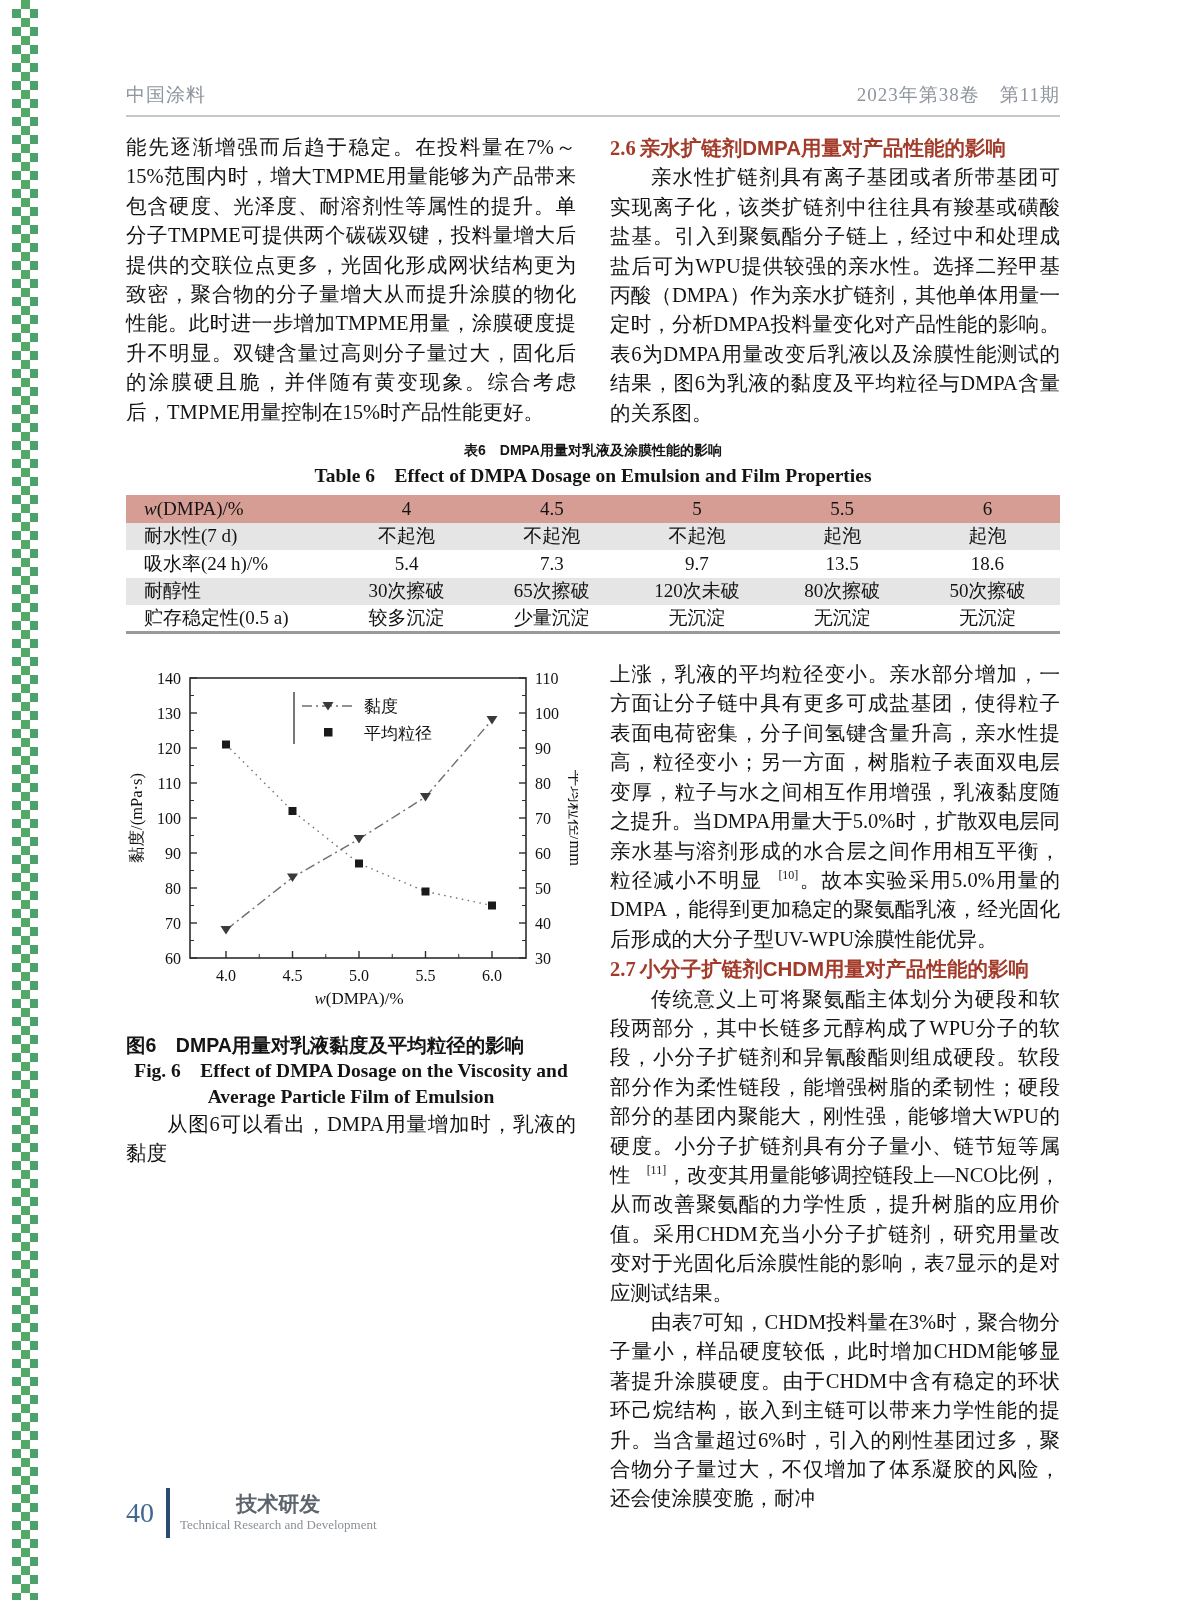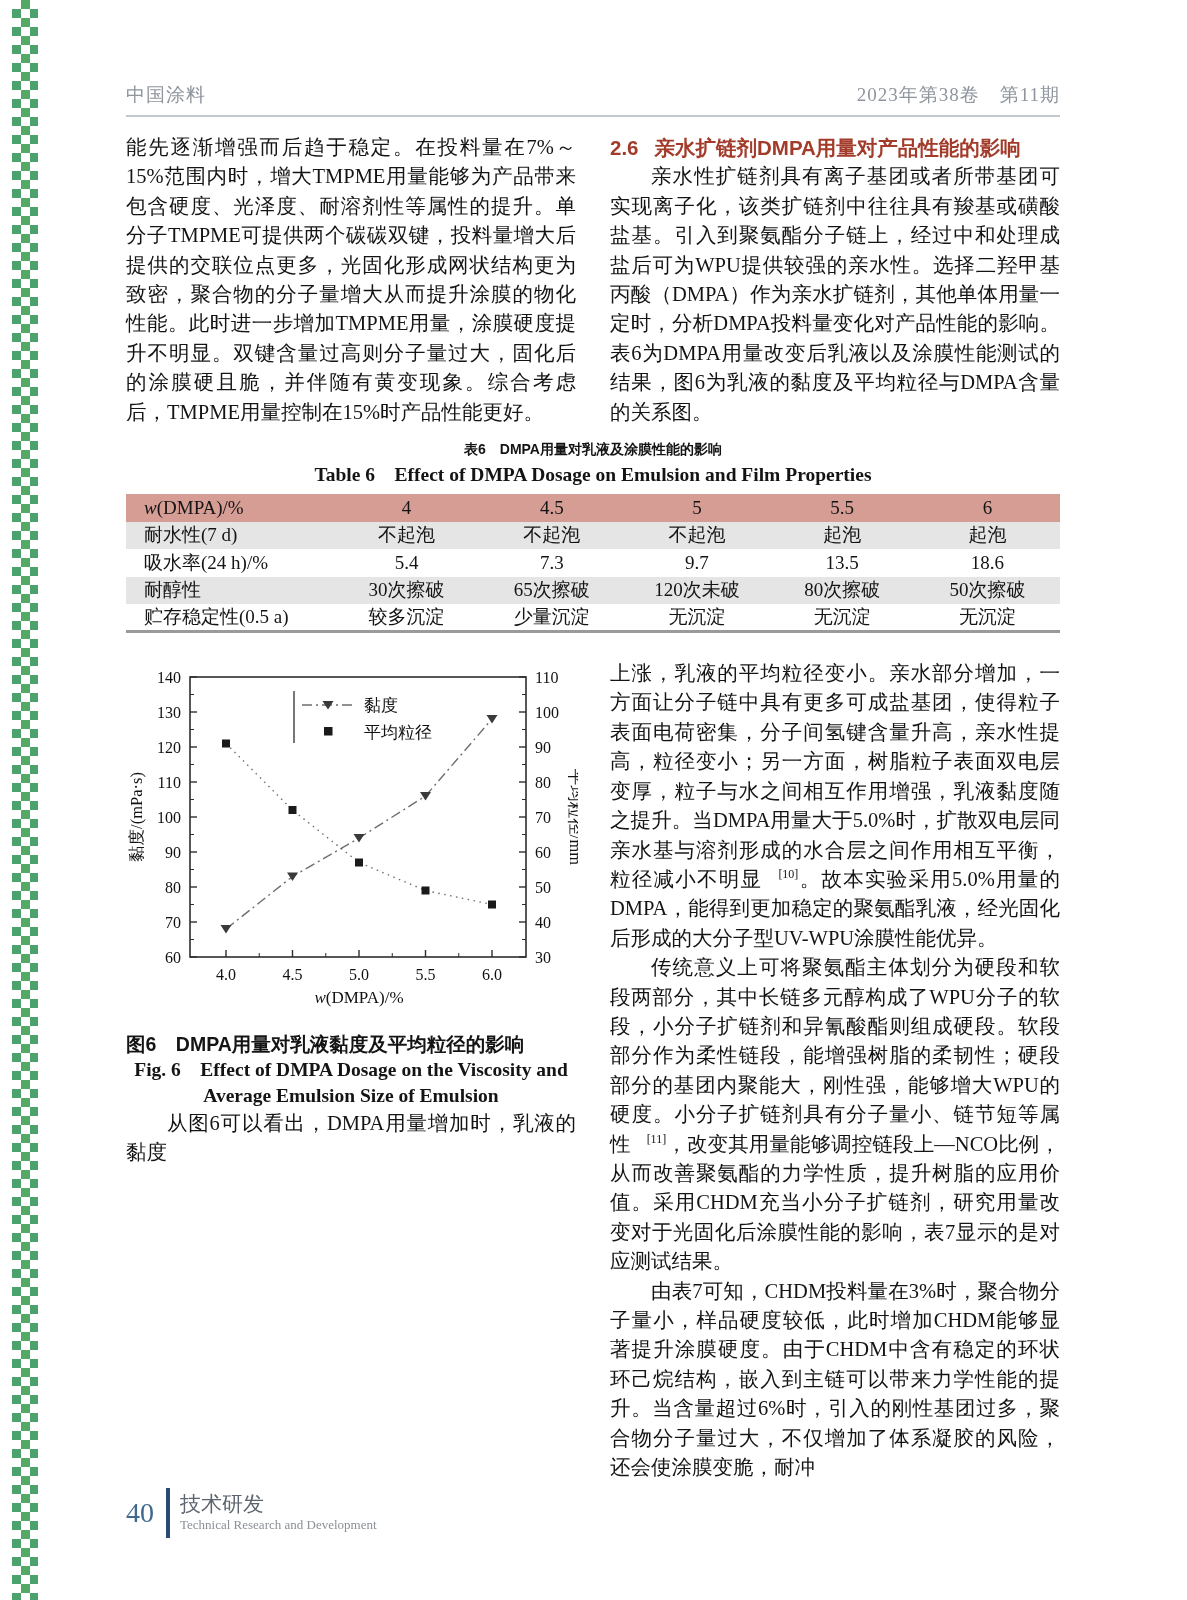--- a/index.html
+++ b/index.html
@@ -21,21 +21,21 @@
 
   
   .cols { display:flex; gap:34px; }
   .col { width:450px; }
 
   .body-txt { font-size:20.5px; line-height:29.4px; text-align:justify; }
   .ind { text-indent:2em; }
 
   .sec-h { font-family:"Liberation Sans", sans-serif; font-weight:bold;
            color:#a23b2a; font-size:20.5px; line-height:29.4px; }
-  .sec-h .num { margin-right:16px; }
+  .sec-h .num { margin-right:4px;font-family:Liberation Serif, serif; }
   sup { font-size:12px; line-height:0;padding-left:16px; }
 
   .block1 { margin-top:16px; }
 
   
   .tbl-wrap { margin-top:10px; }
   .tbl-cap-cn { text-align:center; font-family:"Liberation Sans", sans-serif;
                 font-weight:bold; font-size:14px; line-height:25px; }
   .tbl-cap-en { text-align:center; font-weight:bold; font-size:19.5px; line-height:25px; }
   table.t6 { width:100%; border-collapse:collapse; margin-top:7px; table-layout:fixed;
@@ -52,22 +52,22 @@
                 font-weight:bold; font-size:19.5px; line-height:26px; margin-top:16px; }
   .fig-cap-en { text-align:center; font-weight:bold; font-size:19.5px; line-height:26px; }
   .after-fig { margin-top:16px; }
 
   svg text { font-family:"Liberation Serif", serif; }
 
   
   .footer { position:absolute; left:126px; top:1488px; display:flex; align-items:center; }
   .pg-num { color:#41688f; font-size:28px; margin-right:12px; }
   .ft-bar { width:4px; height:50px; background:#2a4a70; margin-right:10px; }
-  .ft-cn { font-family:"Liberation Sans", sans-serif; font-weight:normal;
-           color:#5c646e; font-size:21px; line-height:24px; }
+  .ft-cn { font-family:"Liberation Sans", sans-serif; font-weight:bold;
+           color:#5c646e; font-size:21px; line-height:24px;text-align:center; }
   .ft-en { color:#8b9098; font-size:13px; line-height:18px; }
 </style>
 </head>
 <body>
 
 <div class="page">
   <div class="green-strip"></div>
 
   <div class="content">
 
@@ -232,25 +232,28 @@
             <path d="M 196.5 42 L 207.5 42 L 202 50.5 Z" fill="#3a3a3a"></path>
             <text x="238" y="52" font-size="17" fill="#111">黏度</text>
             <rect x="198" y="68" width="8.5" height="8.5" fill="#1a1a1a"></rect>
             <text x="238" y="79" font-size="17" fill="#111">平均粒径</text>
             <text x="16" y="158" font-size="16.5" fill="#111" text-anchor="middle" transform="rotate(-90 16 158)">黏度/(mPa·s)</text>
             <text x="444" y="158" font-size="16.5" fill="#111" text-anchor="middle" transform="rotate(90 444 158)">平均粒径/mm</text>
             <text x="233" y="344" font-size="17" fill="#111" text-anchor="middle"><tspan font-style="italic">w</tspan><tspan>(DMPA)/%</tspan></text>
           </svg>
         <div class="fig-cap-cn">图6　DMPA用量对乳液黏度及平均粒径的影响</div>
         <div class="fig-cap-en">Fig. 6　Effect of DMPA Dosage on the Viscosity and</div>
-        <div class="fig-cap-en">Average Emulsion Size of Emulsion</div>
+        <div class="fig-cap-en">Average Particle Film of Emulsion</div>
         <p class="body-txt ind">从图6可以看出，DMPA用量增加时，乳液的黏度</p>
       </div>
       <div class="col">
         <p class="body-txt"><span>上涨，乳液的平均粒径变小。亲水部分增加，一方面让分子链中具有更多可成盐基团，使得粒子表面电荷密集，分子间氢键含量升高，亲水性提高，粒径变小；另一方面，树脂粒子表面双电层变厚，粒子与水之间相互作用增强，乳液黏度随之提升。当DMPA用量大于5.0%时，扩散双电层同亲水基与溶剂形成的水合层之间作用相互平衡，粒径减小不明显</span><sup>[10]</sup><span>。故本实验采用5.0%用量的DMPA，能得到更加稳定的聚氨酯乳液，经光固化后形成的大分子型UV-WPU涂膜性能优异。</span></p>
+        <div class="sec-h">
+          <span class="num">2.7</span><span>小分子扩链剂CHDM用量对产品性能的影响</span>
+        </div>
         <p class="body-txt ind"><span>传统意义上可将聚氨酯主体划分为硬段和软段两部分，其中长链多元醇构成了WPU分子的软段，小分子扩链剂和异氰酸酯则组成硬段。软段部分作为柔性链段，能增强树脂的柔韧性；硬段部分的基团内聚能大，刚性强，能够增大WPU的硬度。小分子扩链剂具有分子量小、链节短等属性</span><sup>[11]</sup><span>，改变其用量能够调控链段上—NCO比例，从而改善聚氨酯的力学性质，提升树脂的应用价值。采用CHDM充当小分子扩链剂，研究用量改变对于光固化后涂膜性能的影响，表7显示的是对应测试结果。</span></p>
         <p class="body-txt ind">由表7可知，CHDM投料量在3%时，聚合物分子量小，样品硬度较低，此时增加CHDM能够显著提升涂膜硬度。由于CHDM中含有稳定的环状环己烷结构，嵌入到主链可以带来力学性能的提升。当含量超过6%时，引入的刚性基团过多，聚合物分子量过大，不仅增加了体系凝胶的风险，还会使涂膜变脆，耐冲</p>
       </div>
     </div>
   </div>
 
   <div class="footer">
     <span class="pg-num">40</span>
     <span class="ft-bar"></span>
     <span>

